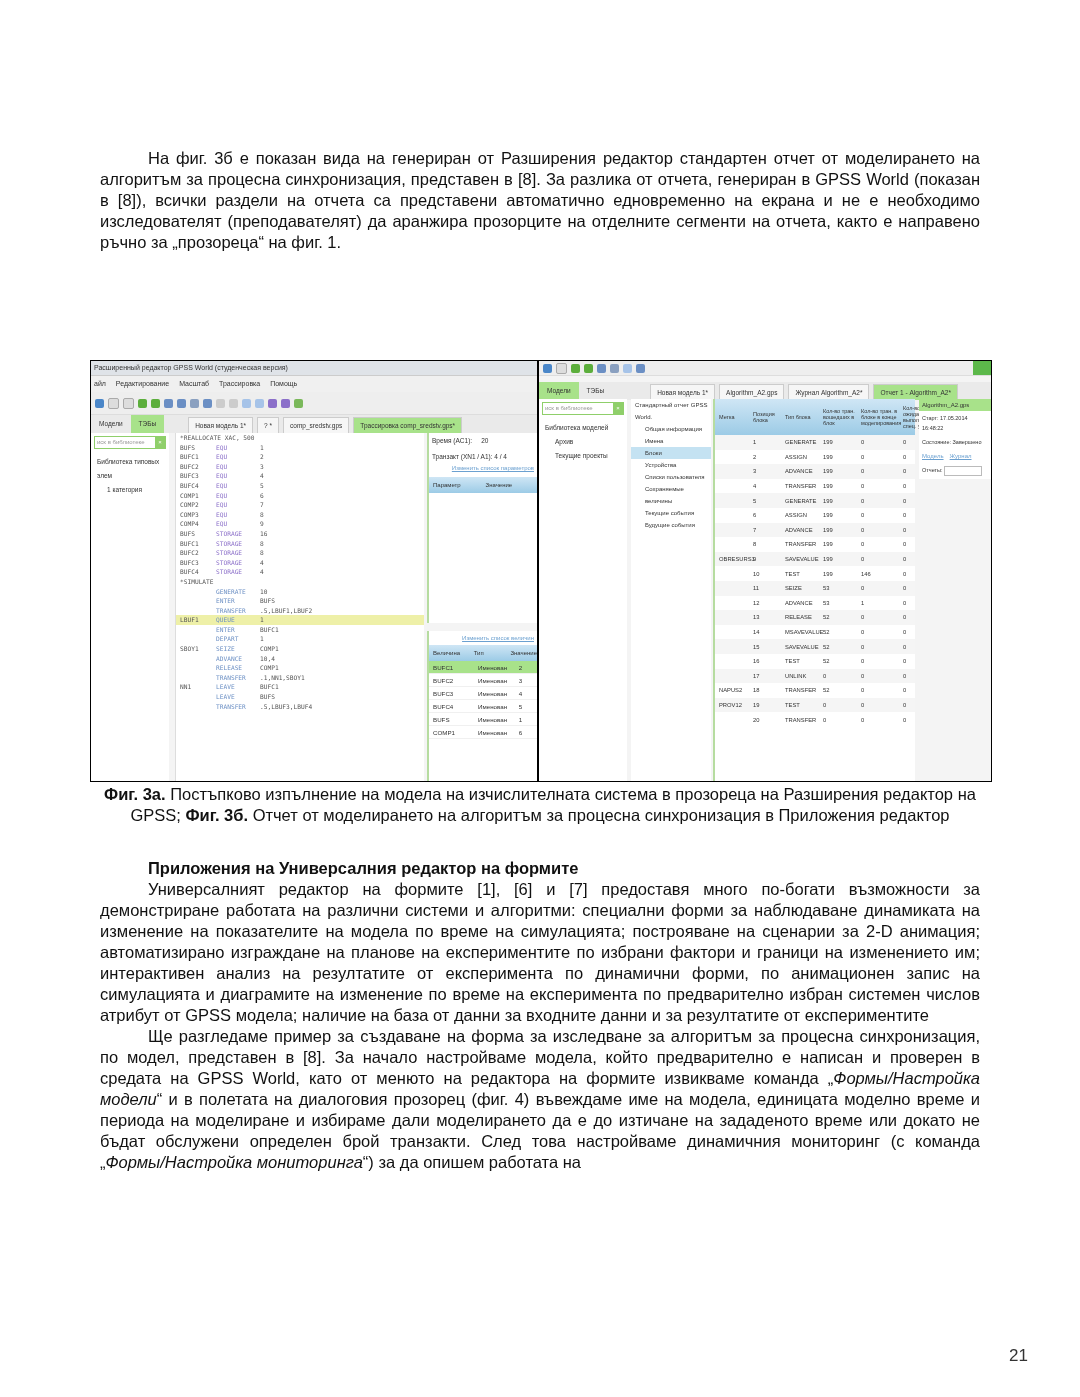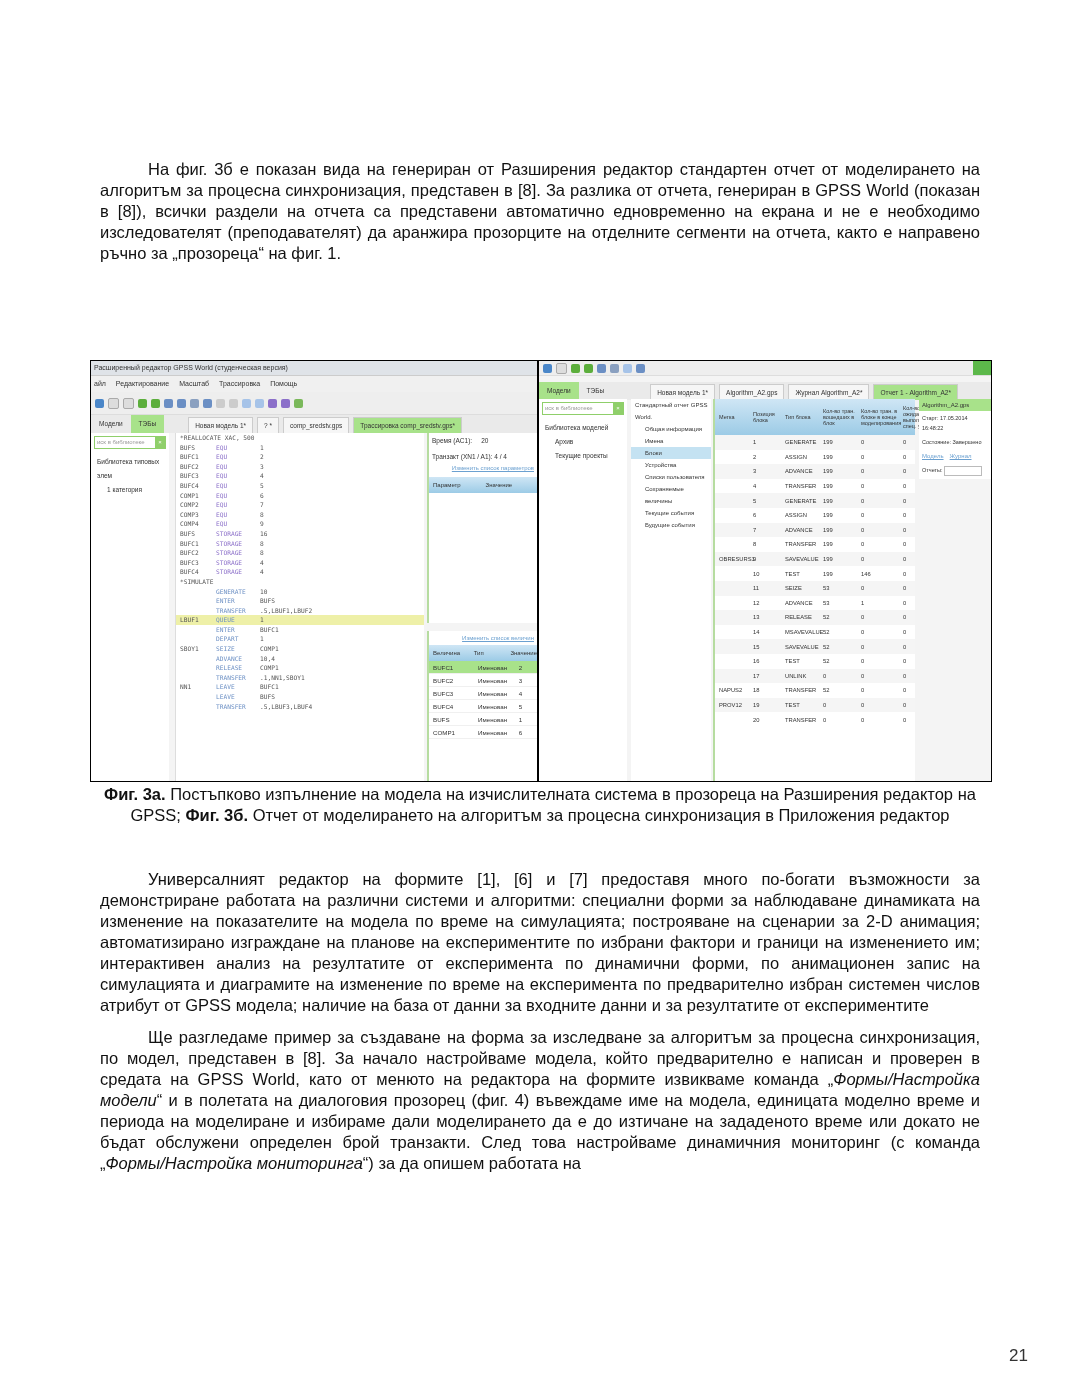--- a/index.html
+++ b/index.html
@@ -1,19 +1,19 @@
 <!DOCTYPE html>
 <html><head>
 <meta charset="utf-8">
 <style>
   html, body { margin:0; padding:0; background:#fff; }
   body { width:1080px; height:1397px; position:relative; font-family:"Liberation Sans", sans-serif; color:#111; overflow:hidden; }
   .page { position:absolute; left:100px; top:148px; width:880px; }
   p.txt { margin:0; font-size:16.5px; line-height:21px; text-align:justify; }
-  p.ind { text-indent:48px;margin-top:11px; }
+  p.ind { text-indent:48px; }
   .figure { position:absolute; left:90px; top:360px; width:900px; height:420px; border:1px solid #000; background:#fff; display:flex; }
   .shot { position:relative; height:100%; overflow:hidden; font-size:7px; color:#333; }
   .shotA { width:446px; border-right:2px solid #000; background:#f4f4f4; }
   .shotB { flex:1; background:#f4f4f4; }
   .titlebar { height:14px; background:#dfe3e8; padding-left:3px; line-height:14px; font-size:7px; border-bottom:1px solid #ccc; }
   .menubar { height:16px; line-height:16px; padding-left:3px; background:#f0f0f0; }
   .menubar span { margin-right:8px; }
   .toolbar { height:22px; background:#eeeeee; display:flex; align-items:center; gap:4px; padding-left:4px; border-bottom:1px solid #ddd; }
   .tb { width:9px; height:9px; border-radius:2px; display:inline-block; }
   .tabsrow { height:18px; display:flex; align-items:flex-end; background:#eaeaea; }
@@ -404,17 +404,18 @@
       <div class="kv" style="font-size:5.5px;line-height:10px"><span>Отчеты:</span> <span style="display:inline-block;width:36px;height:8px;border:1px solid #bbb;vertical-align:middle"></span></div>
     </div>
   </div>
 </div>
 
 <div class="caption">
   <b>Фиг. 3а.</b><span> Постъпково изпълнение на модела на изчислителната система в прозореца на Разширения редактор на GPSS; </span><b>Фиг. 3б.</b><span> Отчет от моделирането на алгоритъм за процесна синхронизация в Приложения редактор</span>
 </div>
 
 <div class="page" style="top:858px">
+  <p class="txt ind" style="font-weight:bold">Приложения на Универсалния редактор на формите</p>
   <p class="txt ind">Универсалният редактор на формите [1], [6] и [7] предоставя много по-богати възможности за демонстриране работата на различни системи и алгоритми: специални форми за наблюдаване динамиката на изменение на показателите на  модела по време на симулацията; построяване на сценарии за 2-D анимация; автоматизирано изграждане на планове на експериментите по избрани фактори и граници на изменението им; интерактивен анализ на резултатите от експеримента по динамични форми, по анимационен запис на симулацията и диаграмите на изменение по време на експеримента по предварително избран системен числов атрибут от GPSS модела; наличие на база от данни за входните данни и за резултатите от експериментите</p>
   <p class="txt ind"><span>Ще разгледаме пример за създаване на форма за изследване за алгоритъм за процесна синхронизация, по модел, представен в [8]. За начало настройваме модела, който предварително е написан и проверен в средата на GPSS World, като от менюто на редактора на формите извикваме команда „</span><i>Формы/Настройка модели</i><span>“ и в полетата на диалоговия прозорец (фиг. 4) въвеждаме име на модела, единицата моделно време и периода на моделиране и избираме дали моделирането да е до изтичане на зададеното време или докато не бъдат обслужени определен брой транзакти. След това настройваме динамичния мониторинг (с команда „</span><i>Формы/Настройка мониторинга</i><span>“) за да опишем работата на</span></p>
 </div>
 
 <div class="pagenum">21</div>
 
 </body></html>

